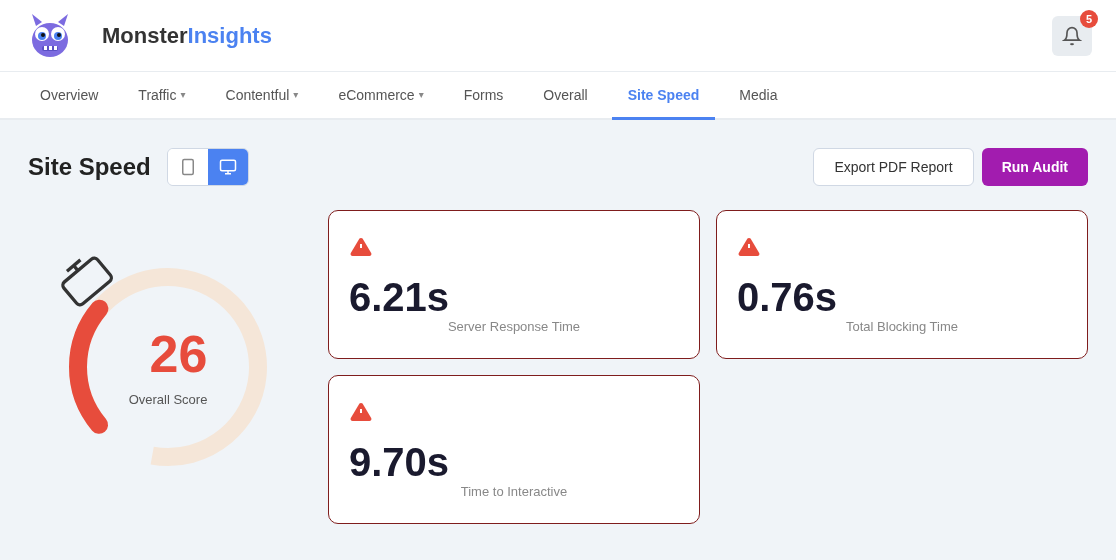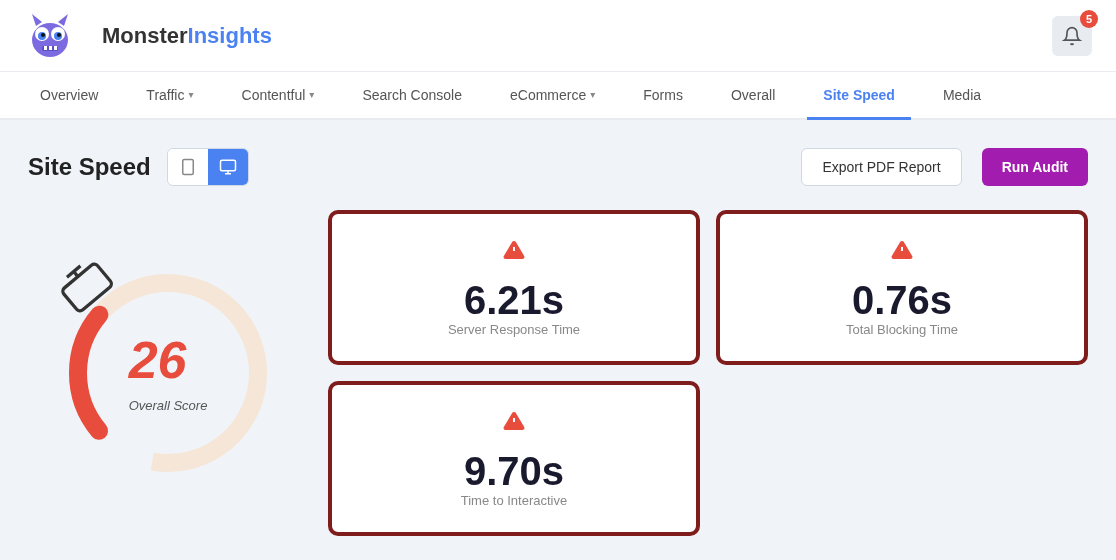--- a/index.html
+++ b/index.html
@@ -58,21 +58,21 @@
       align-items: center;
       justify-content: center;
     }
 
     
     .nav {
       background: #fff;
       padding: 0 24px;
       display: flex;
       align-items: center;
-      gap: 16px;
+      gap: 8px;
       border-bottom: 2px solid #e8ecf0;
       height: 48px;
     }
     .nav-item {
       padding: 0 16px;
       height: 48px;
       display: flex;
       align-items: center;
       font-size: 14px;
       color: #555;
@@ -134,21 +134,21 @@
       font-size: 16px;
       color: #888;
     }
     .device-btn.active {
       background: #4b82f1;
       color: #fff;
     }
 
     .page-title-right {
       display: flex;
-      gap: 20px;
+      gap: 8px;
       margin-left: 48px;
     }
     .btn-export {
       padding: 10px 20px;
       background: #fff;
       border: 1px solid #d0d8e4;
       border-radius: 6px;
       font-size: 14px;
       color: #333;
       cursor: pointer;
@@ -187,24 +187,23 @@
       justify-content: center;
     }
     .score-circle-wrapper svg {
       position: absolute;
       top: 0; left: 0;
       transform: rotate(-220deg);
     }
     .score-inner {
       display: flex;
       flex-direction: column;
-      align-items: flex-start;
+      align-items: flex-end;
       justify-content: center;
       z-index: 1;
-      font-style: italic;
     }
     .score-number {
       font-size: 52px;
       font-weight: 800;
       color: #e74c3c;
       line-height: 1;
     }
     .score-label {
       font-size: 13px;
       color: #555;
@@ -217,22 +216,21 @@
       display: grid;
       grid-template-columns: 1fr 1fr;
       gap: 16px;
     }
     .metric-card {
       background: #fff;
       border-radius: 10px;
       padding: 24px 20px;
       display: flex;
       flex-direction: column;
-      align-items: center;
-      border: 4px solid #7f1d1d;
+      border: 1px solid #7f1d1d;
     }
     .metric-icon {
       font-size: 22px;
       margin-bottom: 10px;
     }
     .metric-icon.red { color: #e74c3c; }
     .metric-icon.orange { color: #f39c12; }
     .metric-value {
       font-size: 40px;
       font-weight: 700;
@@ -292,23 +290,20 @@
   </div>
   <div class="nav-item">
     <span>Traffic</span>
     <span class="chevron">▾</span>
   </div>
   <div class="nav-item">
     <span>Contentful</span>
     <span class="chevron">▾</span>
   </div>
   <div class="nav-item">
-    <span>Search Console</span>
-  </div>
-  <div class="nav-item">
     <span>eCommerce</span>
     <span class="chevron">▾</span>
   </div>
   <div class="nav-item">
     <span>Forms</span>
   </div>
   <div class="nav-item">
     <span>Overall</span>
   </div>
   <div class="nav-item active">

